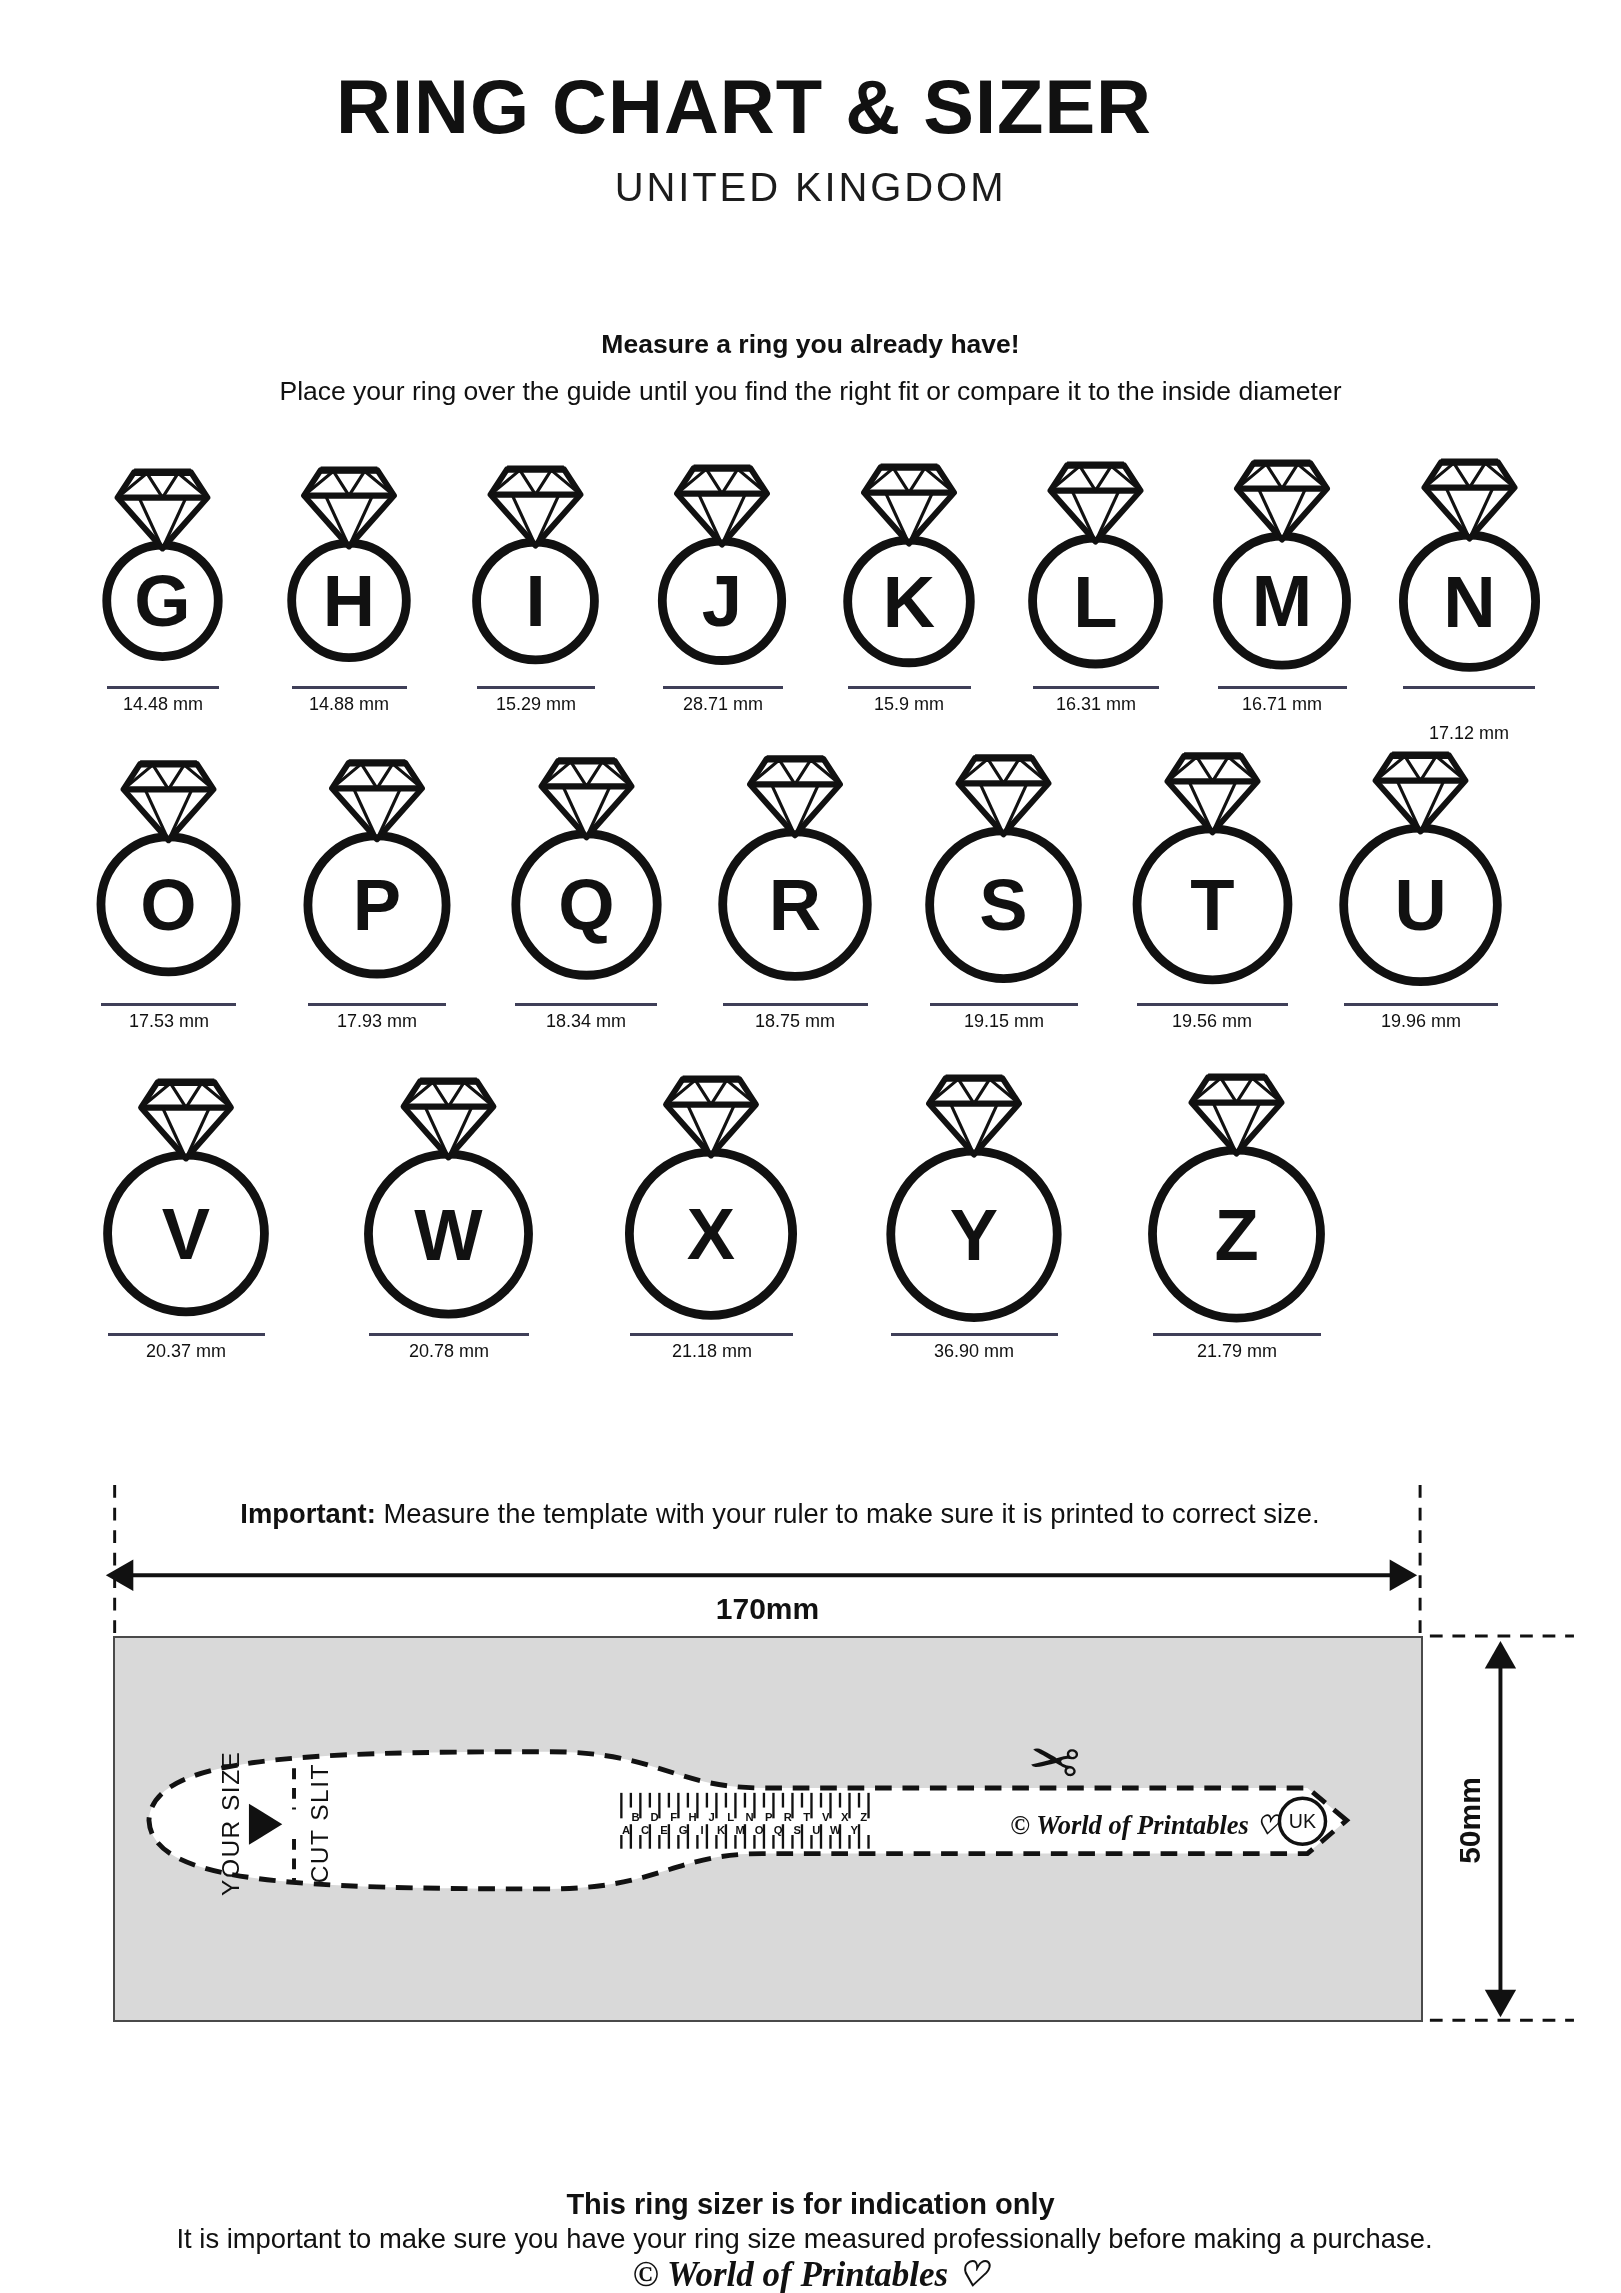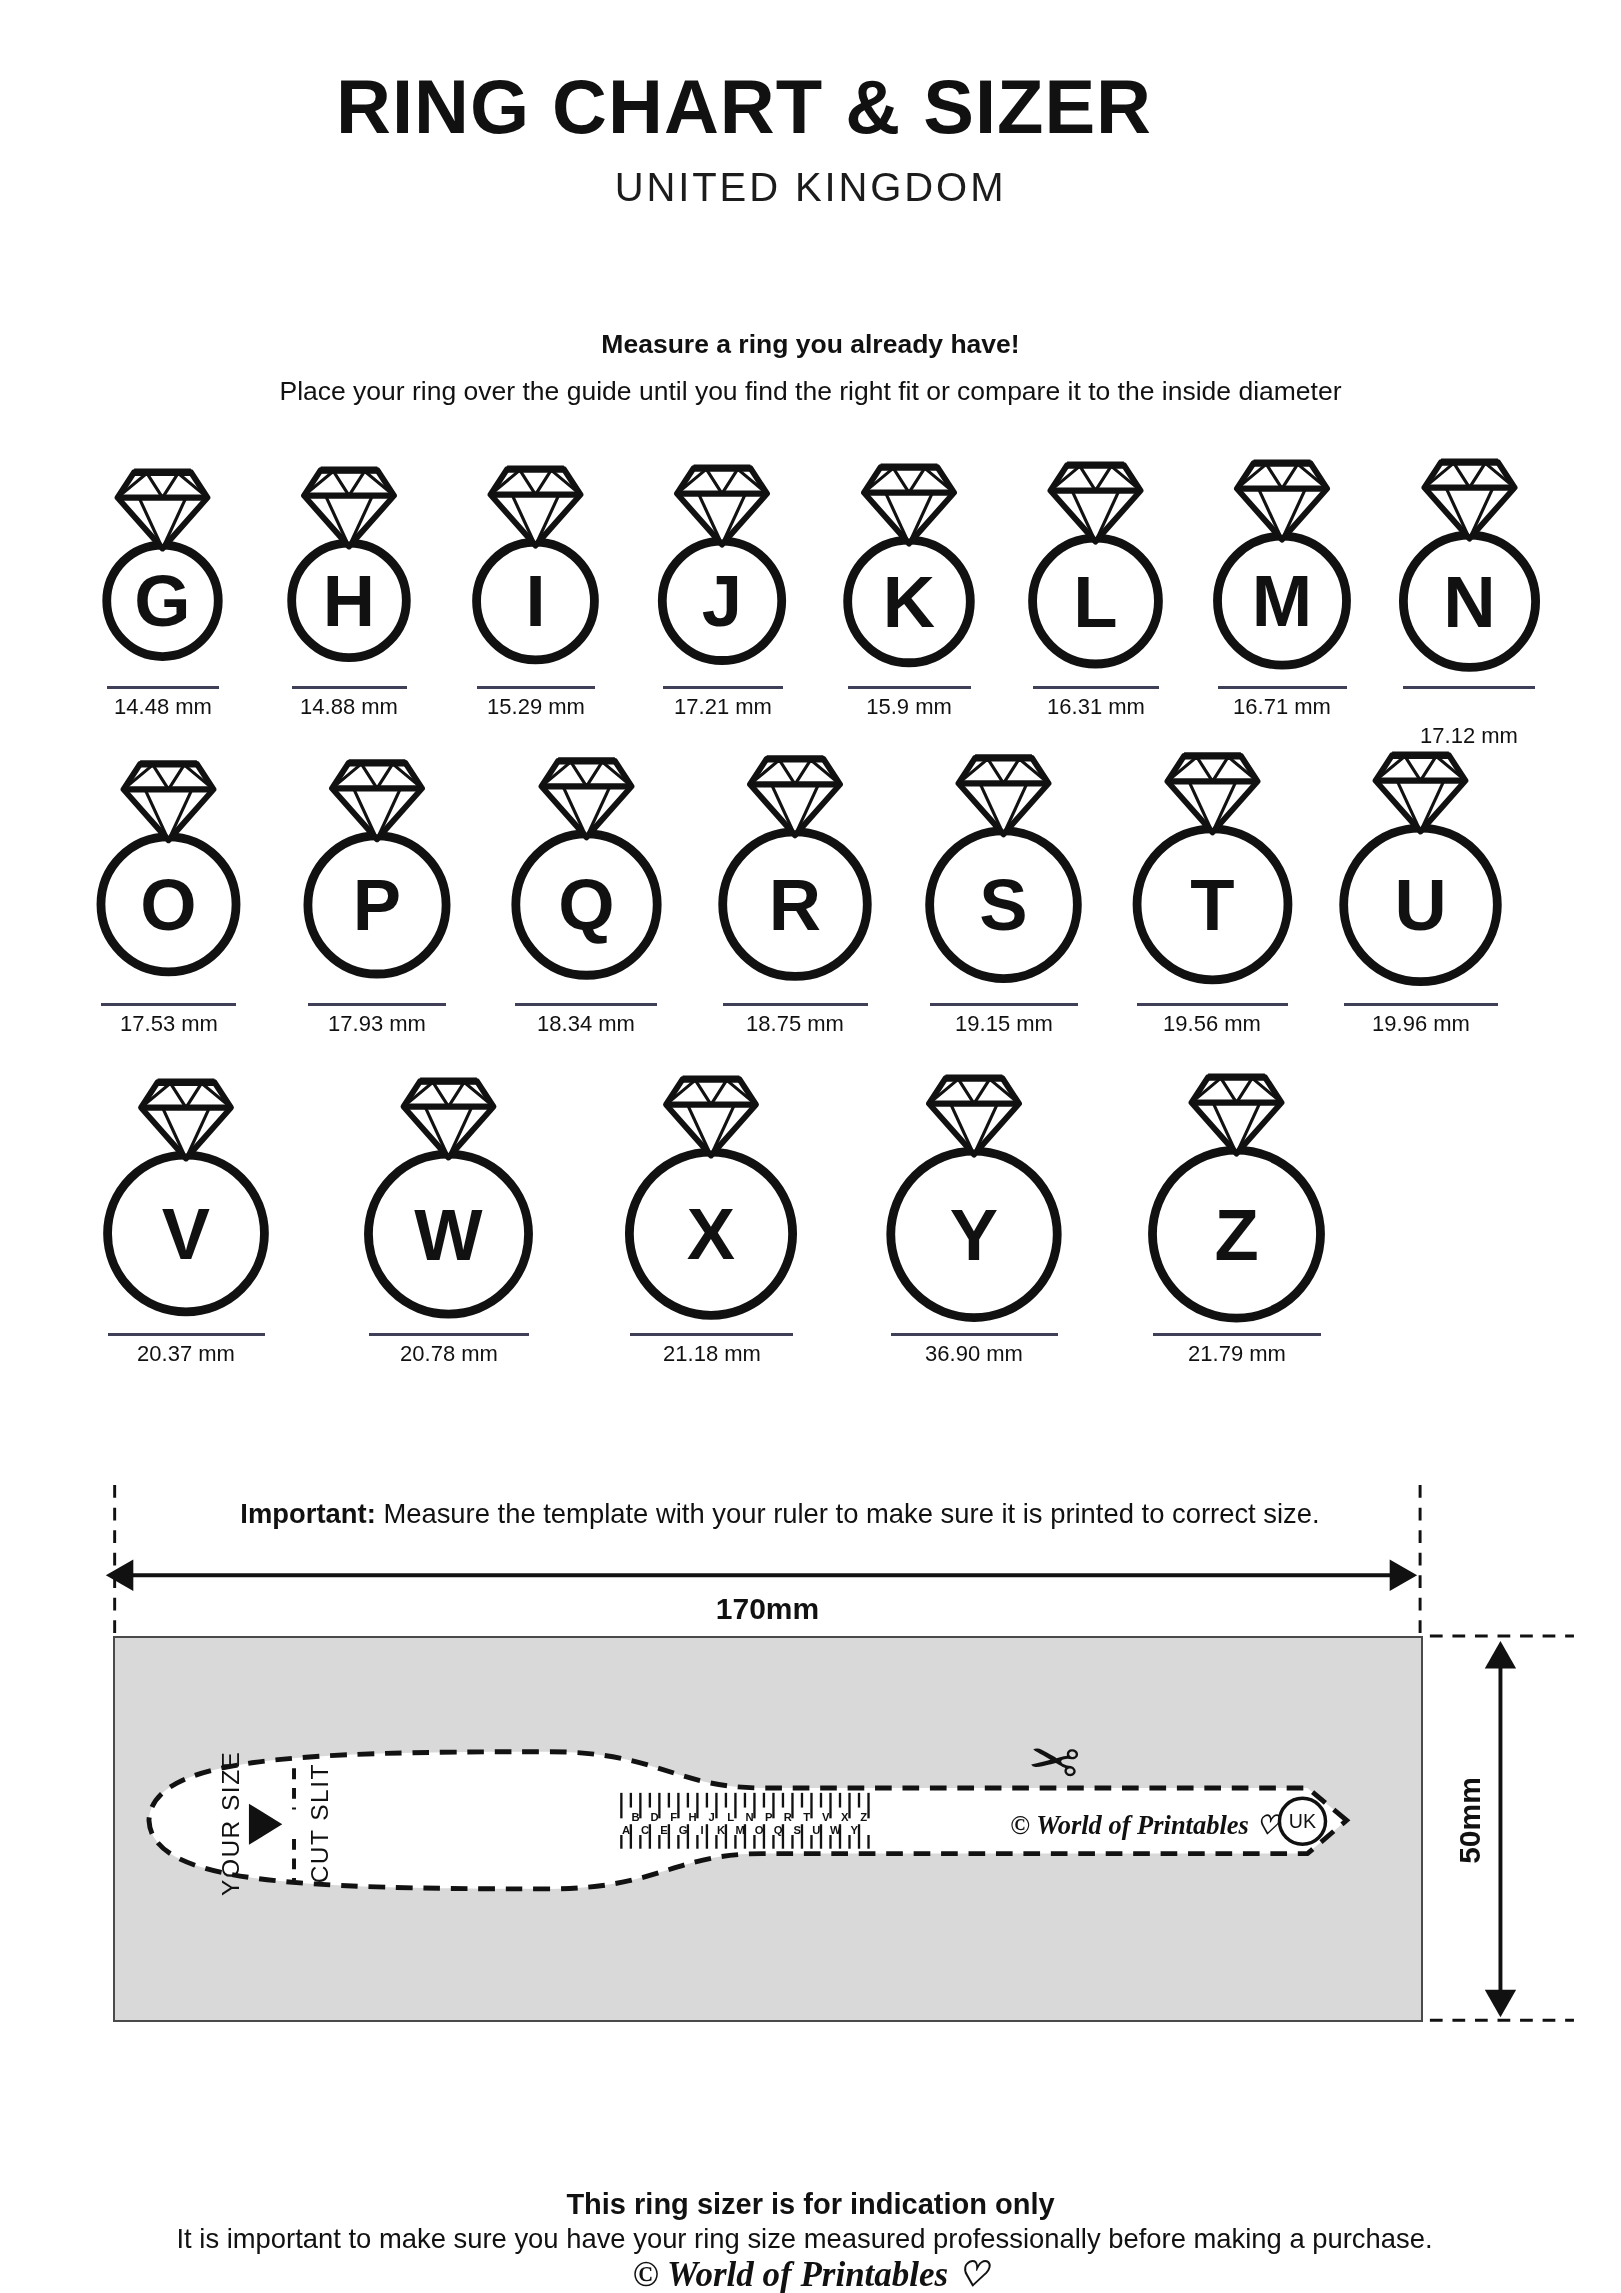--- a/index.html
+++ b/index.html
@@ -7,21 +7,21 @@
   #page{position:relative;width:1621px;height:2294px;background:#ffffff;
         font-family:"Liberation Sans",sans-serif;color:#111;overflow:hidden;}
   .abs{position:absolute;}
   .ctr{text-align:center;}
   #page-title{left:0;top:63px;width:1488px;font-size:76px;font-weight:800;letter-spacing:1px;}
   #page-subtitle{left:0;top:165px;width:1621px;font-size:40px;font-weight:300;letter-spacing:2.9px;color:#1c1c1c;}
   #intro-heading{left:0;top:329px;width:1621px;font-size:26.5px;font-weight:700;}
   #intro-body{left:0;top:364px;width:1621px;font-size:26.5px;font-weight:400;margin-top:12px;}
   .ring{position:absolute;}
   .ring-underline{position:absolute;height:2.9px;}
-  .ring-size-label{position:absolute;font-size:22px;white-space:nowrap;transform:translateX(-50%);}
+  .ring-size-label{position:absolute;font-size:18px;white-space:nowrap;transform:translateX(-50%);}
   #important-line{left:113px;top:1498px;width:1310px;font-size:27.4px;margin-left:12px;}
   #important-line b{font-weight:700;}
   #width-label{left:0px;top:1592px;width:1535px;font-size:30px;font-weight:700;text-align:center;}
   #height-label{left:1405px;top:1803px;width:131px;height:35px;font-size:30px;font-weight:700;
                 text-align:center;transform:rotate(-90deg);}
   #gray-box{left:113px;top:1636px;width:1310px;height:386px;background:#d9d9d9;border:2px solid #4a4a4a;}
   #overlay{left:0;top:0;pointer-events:none;}
   #footer-heading{left:0;top:2188px;width:1621px;font-size:29px;font-weight:700;}
   #footer-body{left:0;top:2223px;width:1609px;font-size:27.4px;}
   .brand-script{font-family:"Liberation Serif",serif;font-style:italic;font-weight:700;}
@@ -87,21 +87,21 @@
             <path d="M 41.5 4 L 99.5 4 L 116.5 30 L 70.5 82 L 24.5 30 Z" fill="#fff" stroke-width="6"></path>
             <line x1="41.5" y1="4" x2="99.5" y2="4" stroke-width="7.5"></line>
             <line x1="24.5" y1="30" x2="116.5" y2="30" stroke-width="6.5"></line>
             <polyline points="24.5,30 54.5,5 70.5,30 86.5,5 116.5,30" stroke-width="3.2"></polyline>
             <line x1="70.5" y1="82" x2="46.5" y2="30" stroke-width="3.2"></line>
             <line x1="70.5" y1="82" x2="94.5" y2="30" stroke-width="3.2"></line>
           </g>
           <text x="70.5" y="165.49962" text-anchor="middle" font-size="74" font-weight="700" fill="#111111">J</text>
         </svg></div>
       <div class="ring-underline" style="left: 663px; top: 686px; width: 120px; background: rgb(63, 63, 88); position: absolute;"></div>
-      <div class="ring-size-label" style="left: 723px; top: 694px;">17.21 mm</div>
+      <div class="ring-size-label" style="left: 723px; top: 694px;">28.71 mm</div>
       <div class="ring" style="left: 838px; top: 463px; width: 142px; height: 213px;"><svg width="142" height="213" viewBox="0 0 145 217">
           <circle cx="72.5" cy="141.1142" r="62.614200000000004" fill="none" stroke="#111111" stroke-width="9"></circle>
           <g fill="none" stroke="#111111" stroke-linejoin="round">
             <path d="M 43.5 4 L 101.5 4 L 118.5 30 L 72.5 82 L 26.5 30 Z" fill="#fff" stroke-width="6"></path>
             <line x1="43.5" y1="4" x2="101.5" y2="4" stroke-width="7.5"></line>
             <line x1="26.5" y1="30" x2="118.5" y2="30" stroke-width="6.5"></line>
             <polyline points="26.5,30 56.5,5 72.5,30 88.5,5 118.5,30" stroke-width="3.2"></polyline>
             <line x1="72.5" y1="82" x2="48.5" y2="30" stroke-width="3.2"></line>
             <line x1="72.5" y1="82" x2="96.5" y2="30" stroke-width="3.2"></line>
           </g>

